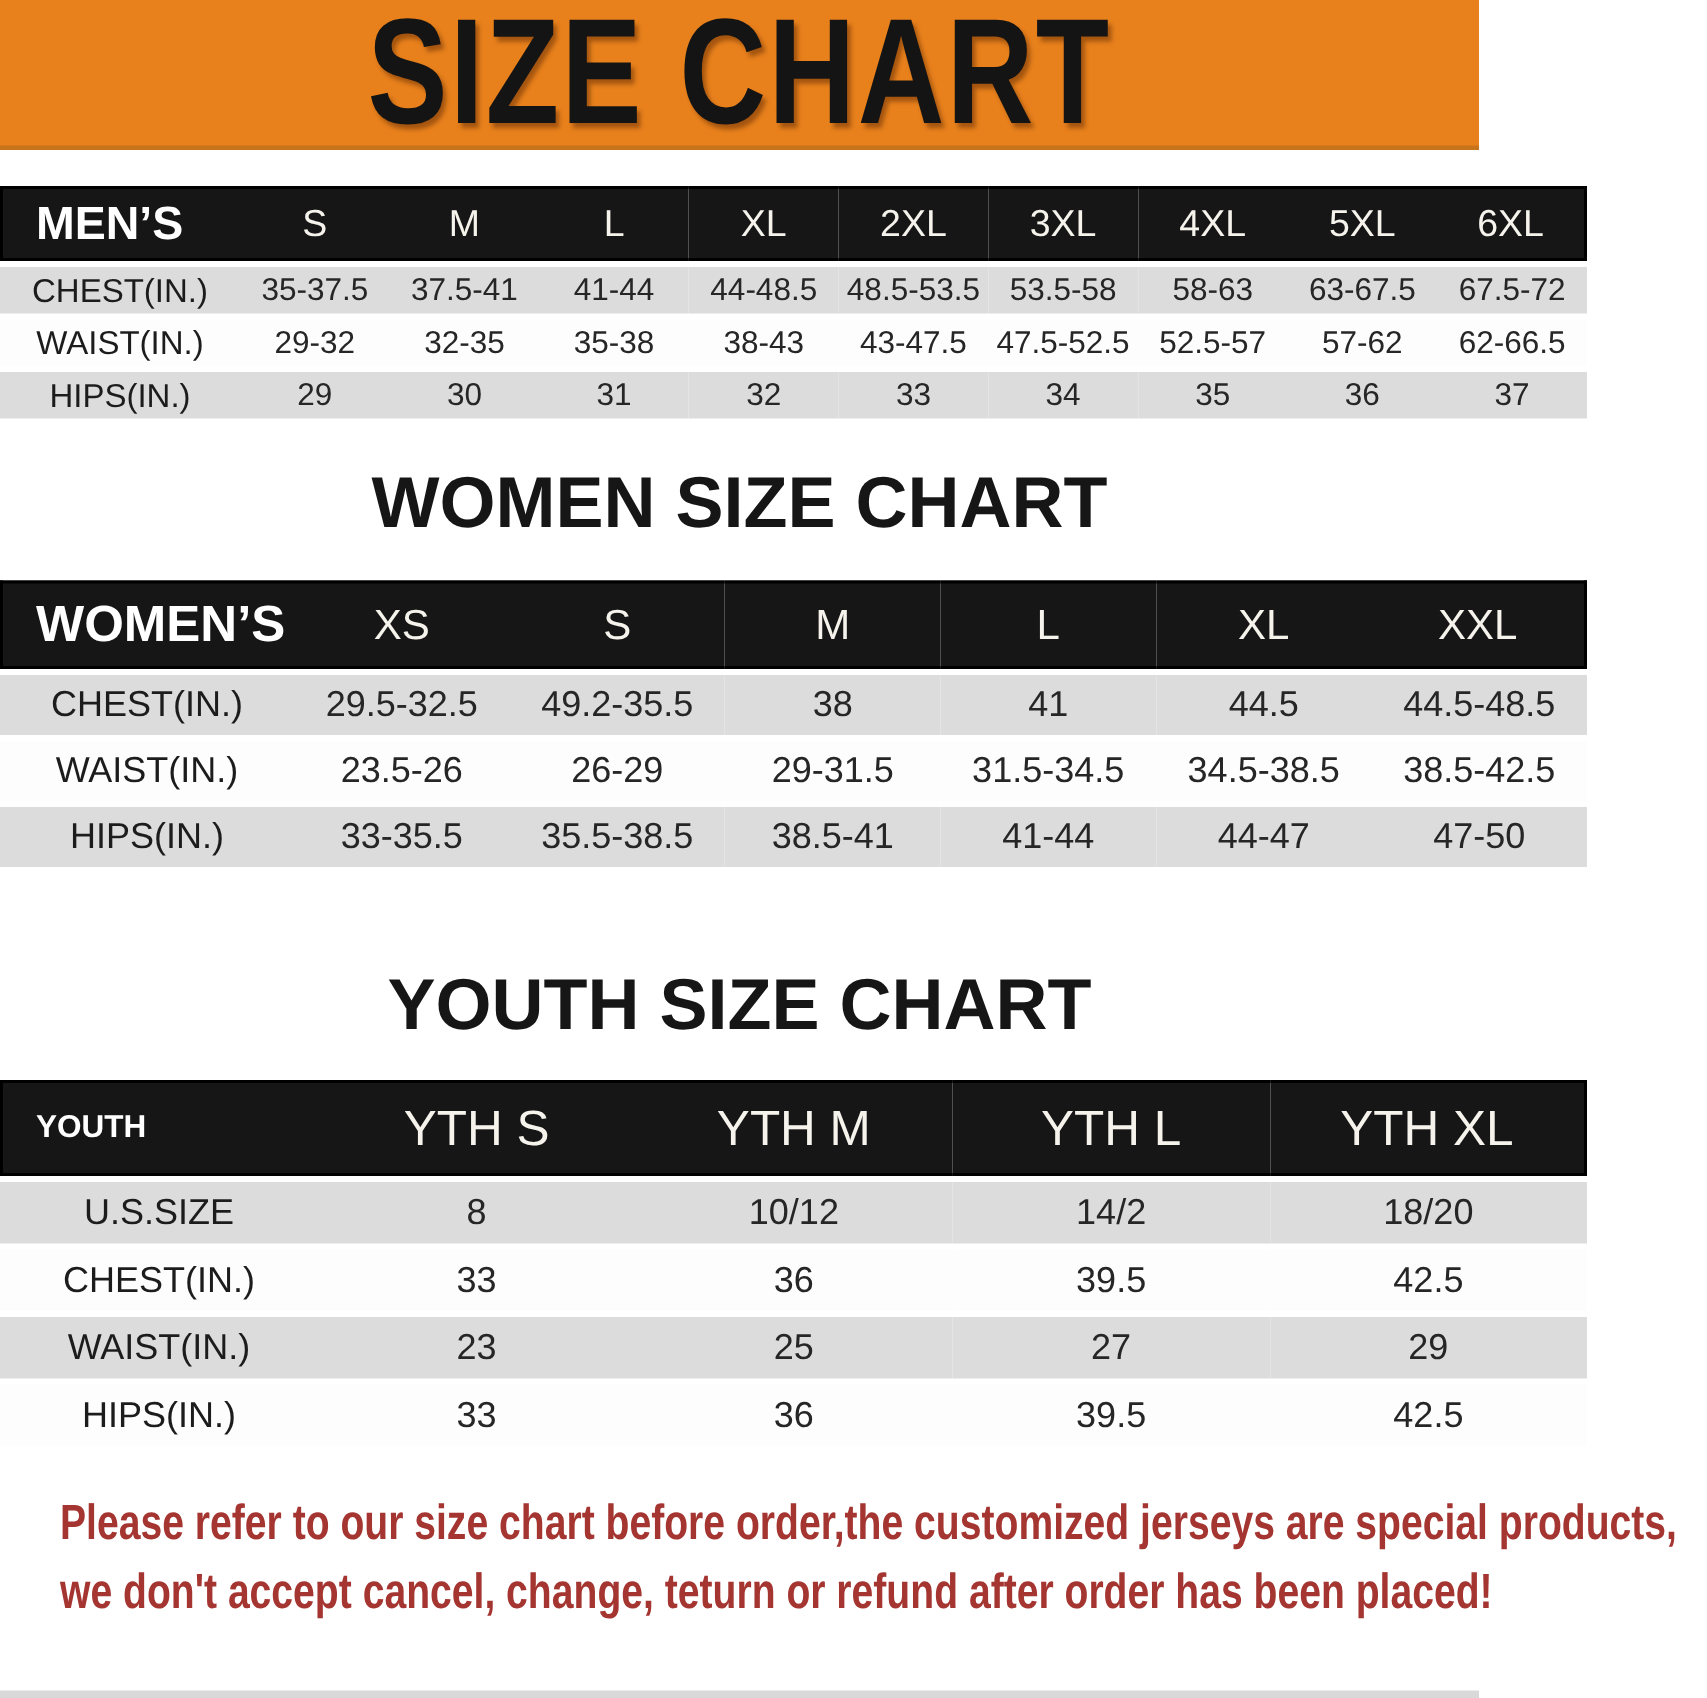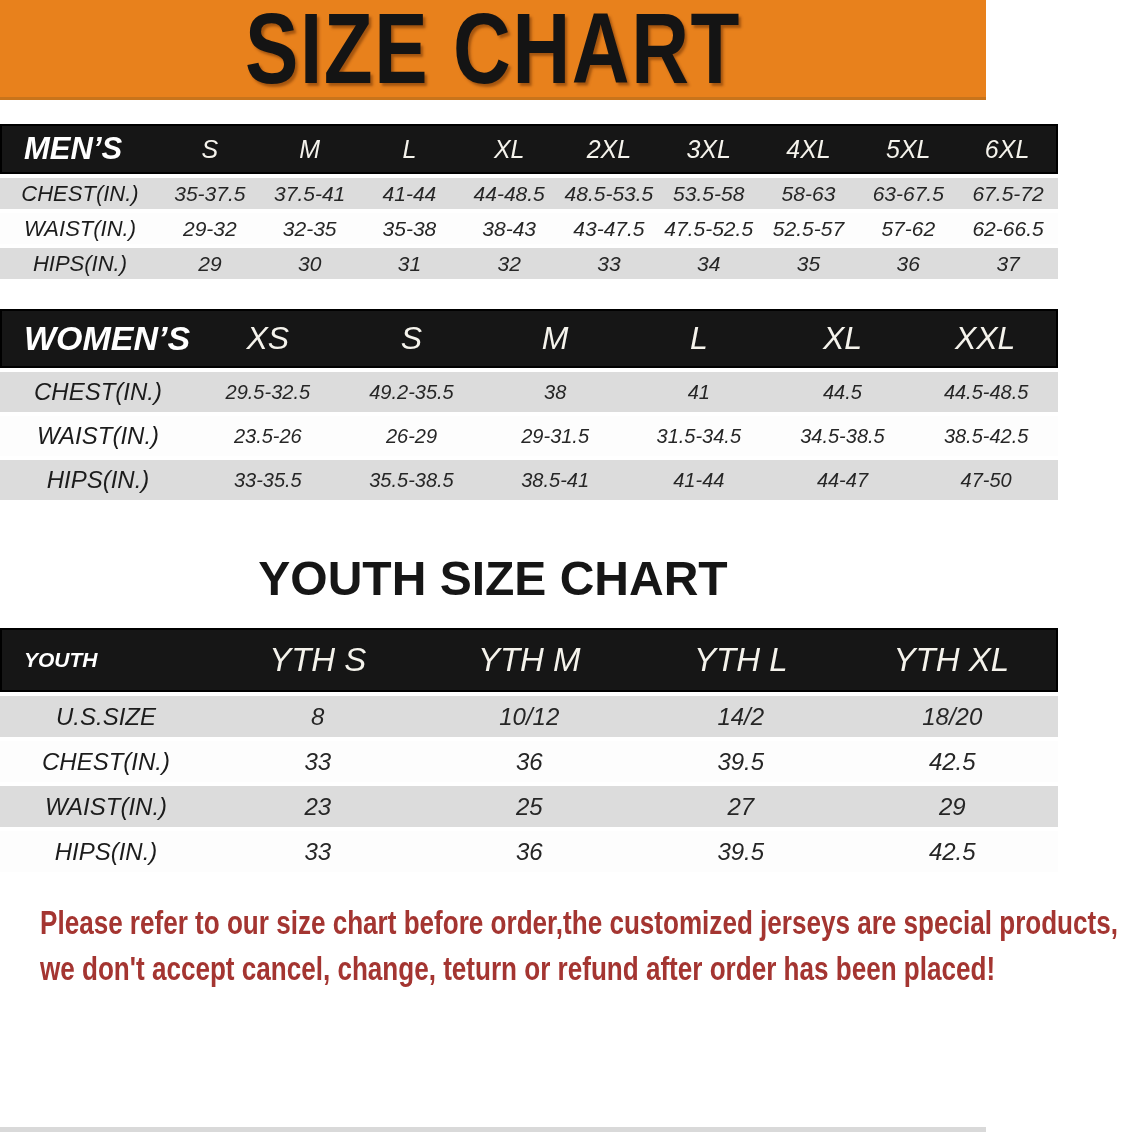--- a/index.html
+++ b/index.html
@@ -30,30 +30,29 @@
   }
 
   
   .section-heading {
     margin: 0; text-align: center;
     font-weight: bold; color: #161616;
     white-space: nowrap;
   }
   .heading-men   { font-size: 47px; line-height: 50px; margin-top: 24px; }
   .heading-women { font-size: 48px; line-height: 50px; margin-top: 28px; }
-  .heading-youth { font-size: 48px; line-height: 50px; margin-top: 50px; }
+  .heading-youth { font-size: 48px; line-height: 50px; margin-top: 64px; }
 
   
   table {
     width: 1058px;
     margin: 20px auto 0 auto;
     border-collapse: separate;
     border-spacing: 0 4px;
     table-layout: fixed;
-    font-style: italic;
   }
   th, td { text-align: center; vertical-align: middle; padding: 0; }
   thead th {
     background: var(--band_bg, #161616);
     color: #f5f3ec;
     font-weight: normal;
     border-top: 2px solid #000;
     border-bottom: 2px solid #000;
   }
   thead th.group {
@@ -68,23 +67,23 @@
   td.label { color: #1c1c1c; }
 
   
   .table-men thead th { height: 46px; font-size: 25px; }
   .table-men thead th.group { font-size: 31px; }
   .table-men td { height: 31px; font-size: 21px; }
   .table-men td.label { font-size: 22px; }
 
   
   .table-women { margin-top: 22px; }
-  .table-women thead th { height: 55px; font-size: 32px; }
+  .table-women thead th { height: 55px; font-size: 28px; }
   .table-women thead th.group { font-size: 34px; }
-  .table-women td { height: 40px; font-size: 20px; }
+  .table-women td { height: 40px; font-size: 24px; }
   .table-women td.label { font-size: 24px; }
 
   
   .table-youth { margin-top: 20px; }
   .table-youth thead th { height: 60px; font-size: 33px; }
   .table-youth thead th.group { font-size: 21px; }
   .table-youth td { height: 41px; font-size: 24px; }
   .table-youth td.label { font-size: 24px; }
 
   
@@ -167,20 +166,21 @@
         <td>32</td>
         <td>33</td>
         <td>34</td>
         <td>35</td>
         <td>36</td>
         <td>37</td>
       </tr>
     </tbody>
   </table>
 
+  <h2 class="section-heading heading-women">WOMEN SIZE CHART</h2>
   <table class="table-women">
     <colgroup>
         <col style="width:196px">
       </colgroup>
     <thead>
       <tr>
         <th class="group">WOMEN’S</th>
         <th>XS</th>
         <th>S</th>
         <th>M</th>

